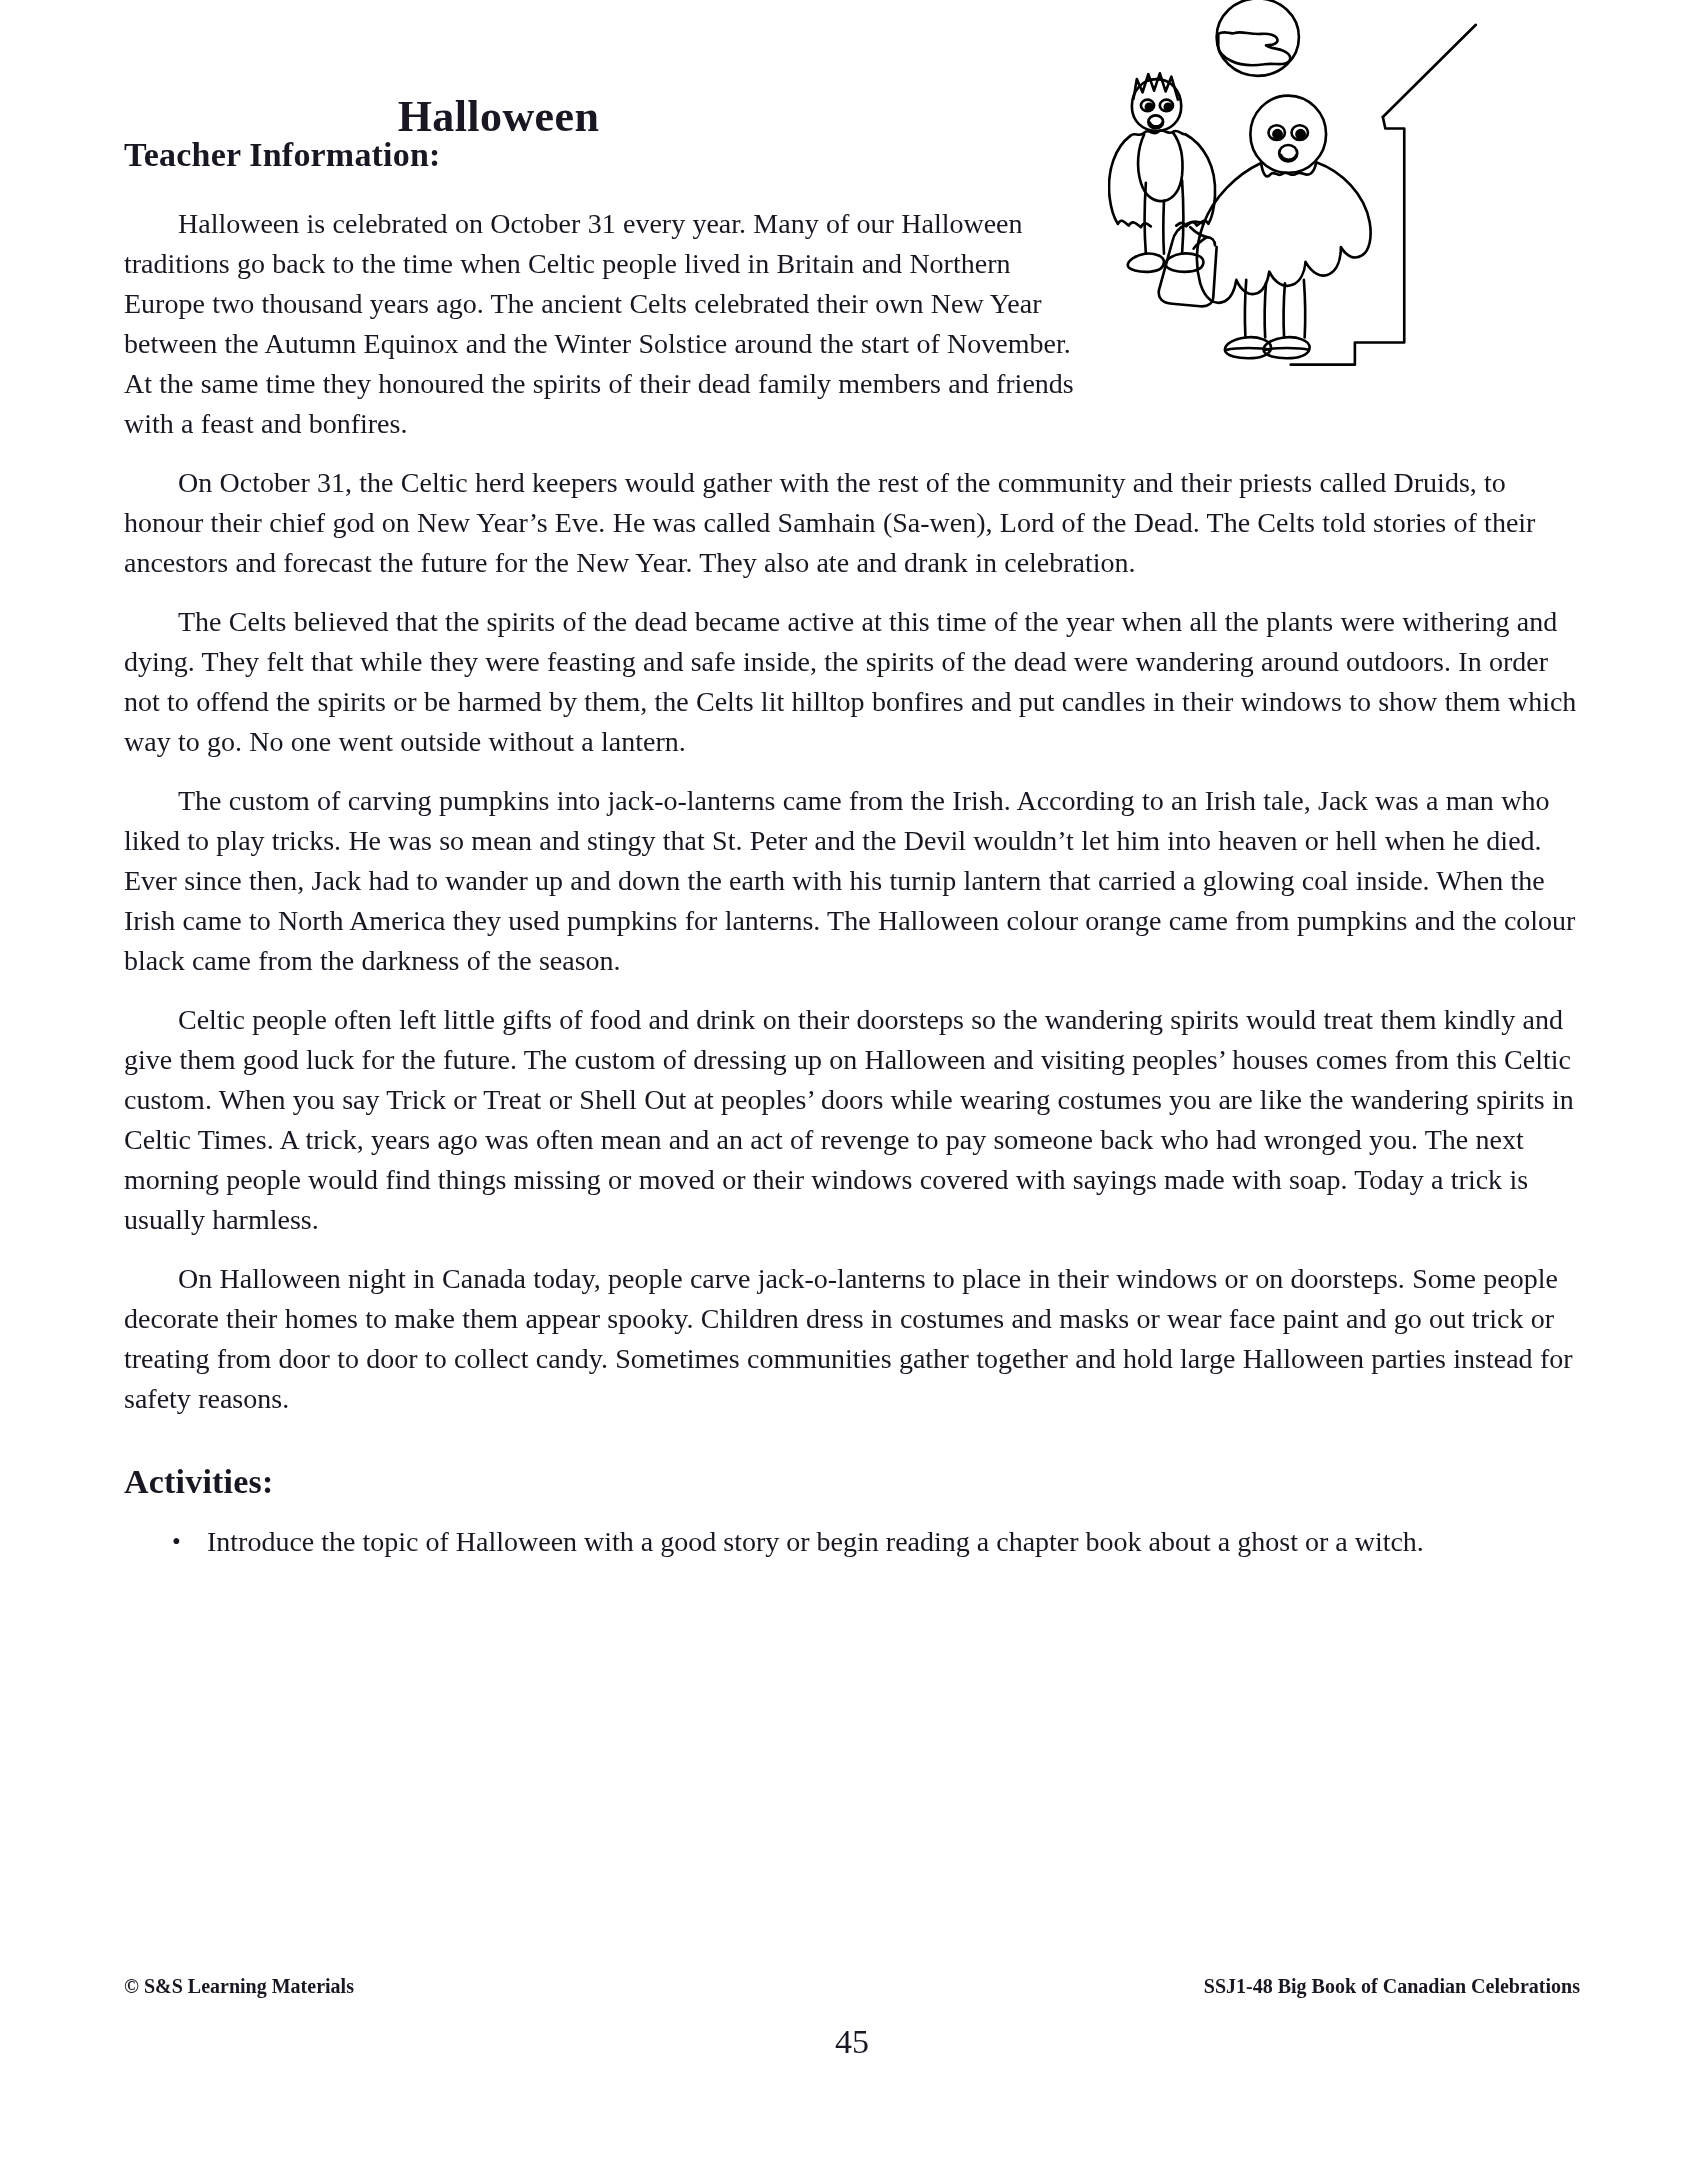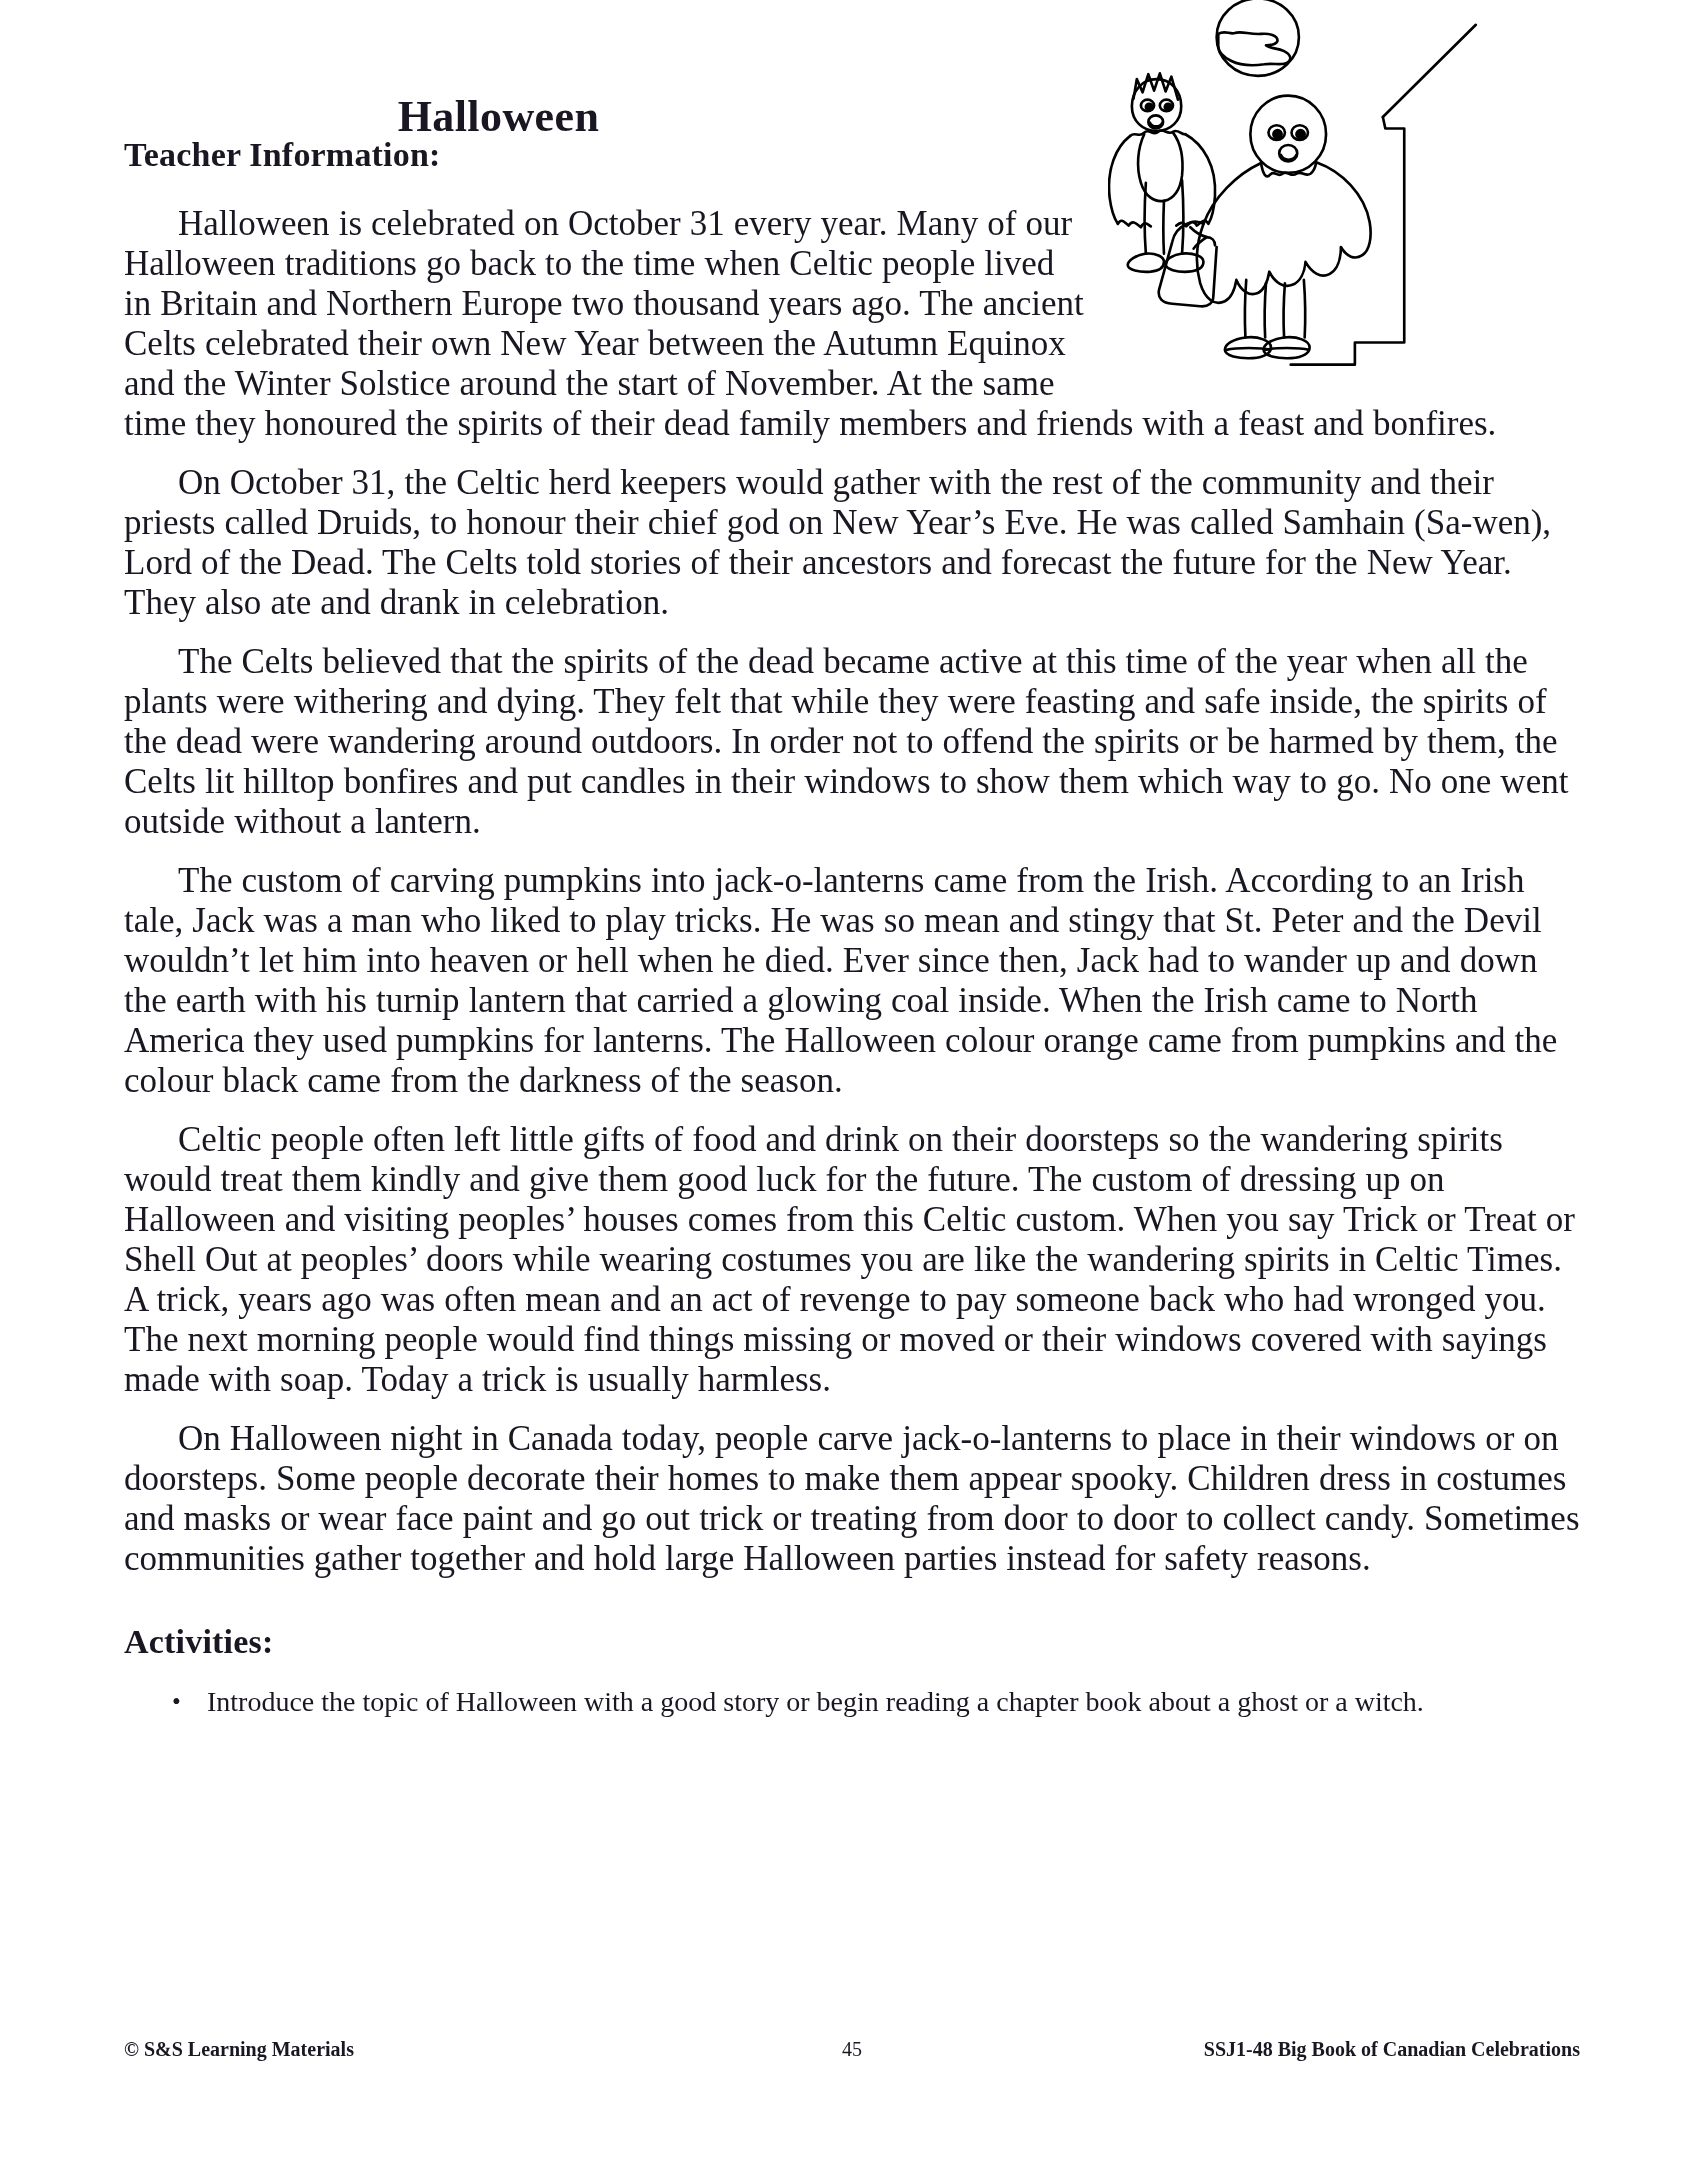--- a/index.html
+++ b/index.html
@@ -58,21 +58,21 @@
     font-size: 34px;
     font-weight: bold;
     margin: 0;
     padding: 0;
     letter-spacing: 0.2px;
   }
   .heading-teacher { margin-top: 136px; }
   .heading-activities { margin-top: 44px; margin-bottom: 21.4px; }
 
   p.body-para {
-    font-size: 35px;
+    font-size: 28px;
     line-height: 40px;
     margin: 0 0 19px 0;
     text-indent: 54px;
     text-align: left;
     word-spacing: 0.3px;
   }
   p.body-para.first { margin-top: 30px; }
 
   ul.activities-list {
     margin: 0;
@@ -103,22 +103,23 @@
     bottom: 122px;
     display: flex;
     align-items: flex-start;
     font-size: 20px;
     font-weight: bold;
   }
   .footer-left { width: 34%; text-align: left; }
   .footer-center {
     width: 32%;
     text-align: center;
-    font-size: 20px;
+    font-size: 34px;
     font-weight: normal;
+    margin-top: 48px;
   }
   .footer-right { width: 34%; text-align: right; }
   .clearfix::after { content: ""; display: block; clear: both; }
 </style>
 </head>
 <body>
 
 <div class="page">
 
   <h1 class="doc-title">Halloween</h1>

